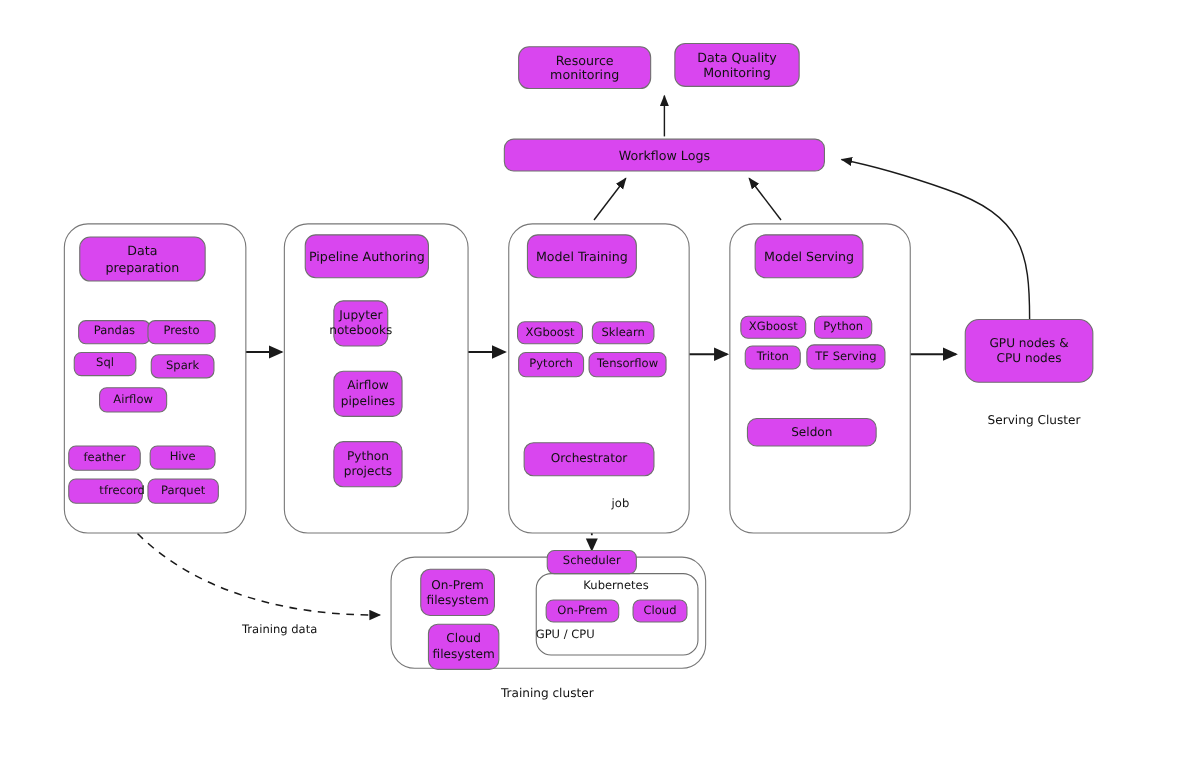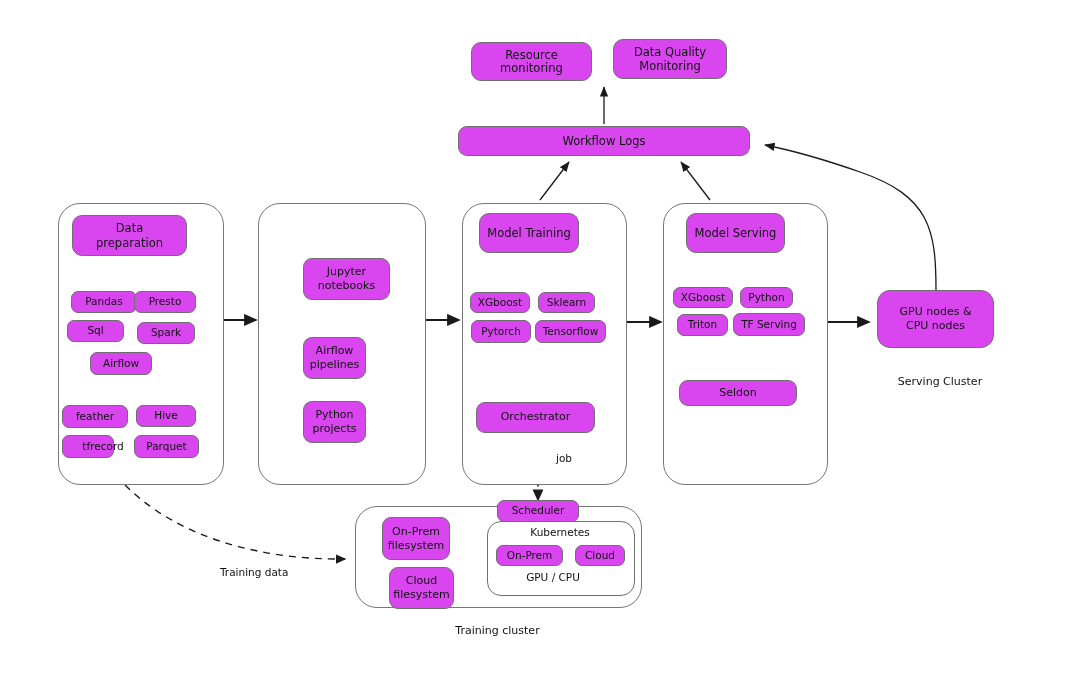--- a/index.html
+++ b/index.html
@@ -150,31 +150,34 @@
   </div>
   <div class="box chip" style="left:90px; top:352px; width:62px; height:23px;">
     <span>Airflow</span>
   </div>
   <div class="box chip" style="left:62px; top:405px; width:66px; height:23px;">
     <span>feather</span>
   </div>
   <div class="box chip" style="left:136px; top:405px; width:60px; height:22px;">
     <span>Hive</span>
   </div>
-  <div class="box chip" style="left:62px; top:435px; width:52px; height:23px;padding-left:30px;">
+  <div class="box chip" style="left:62px; top:435px; width:68px; height:23px;padding-left:30px;">
     <span>tfrecord</span>
   </div>
   <div class="box chip" style="left:134px; top:435px; width:65px; height:23px;">
     <span>Parquet</span>
   </div>
 
   <div class="container" style="position:absolute; left:258px; top:203px; width:166px; height:280px;"></div>
 
-
-  <div class="box wide-chip two-line" style="left:303px; top:258px; width:87px; height:42px; white-space:pre-line;">
+  <div class="box header-box" style="left:277px; top:213px; width:113px; height:40px;">
+    <span>Pipeline Authoring</span>
+  </div>
+
+  <div class="box wide-chip two-line" style="left:303px; top:273px; width:50px; height:42px; white-space:pre-line;">
     <span>Jupyter
 notebooks</span>
   </div>
   <div class="box wide-chip two-line" style="left:303px; top:337px; width:63px; height:42px; white-space:pre-line;">
     <span>Airflow
 pipelines</span>
   </div>
   <div class="box wide-chip two-line" style="left:303px; top:401px; width:63px; height:42px; white-space:pre-line;">
     <span>Python
 projects</span>
@@ -254,21 +257,21 @@
               border:1.1px solid #6f6f6f; border-radius:14px; background:#ffffff; z-index:2;"></div>
   <div class="plain-label" style="left:487px; top:526px; width:146px; text-align:center; font-size:10.5px; z-index:3;">
     <span>Kubernetes</span>
   </div>
   <div class="box chip" style="left:496px; top:545px; width:67px; height:21px; z-index:3;">
     <span>On-Prem</span>
   </div>
   <div class="box chip" style="left:575px; top:545px; width:50px; height:21px; z-index:3;">
     <span>Cloud</span>
   </div>
-  <div class="plain-label" style="left:487px; top:571px; width:132px; text-align:center; font-size:10.5px; z-index:3;">
+  <div class="plain-label" style="left:487px; top:571px; width:132px; font-size:10.5px; z-index:3;">
     <span>GPU / CPU</span>
   </div>
 
   <div class="cluster-caption" style="left:440px; top:624px; width:115px;">
     <span>Training cluster</span>
   </div>
 
   <div class="plain-label" style="left:220px; top:566px;">
     <span>Training data</span>
   </div>

